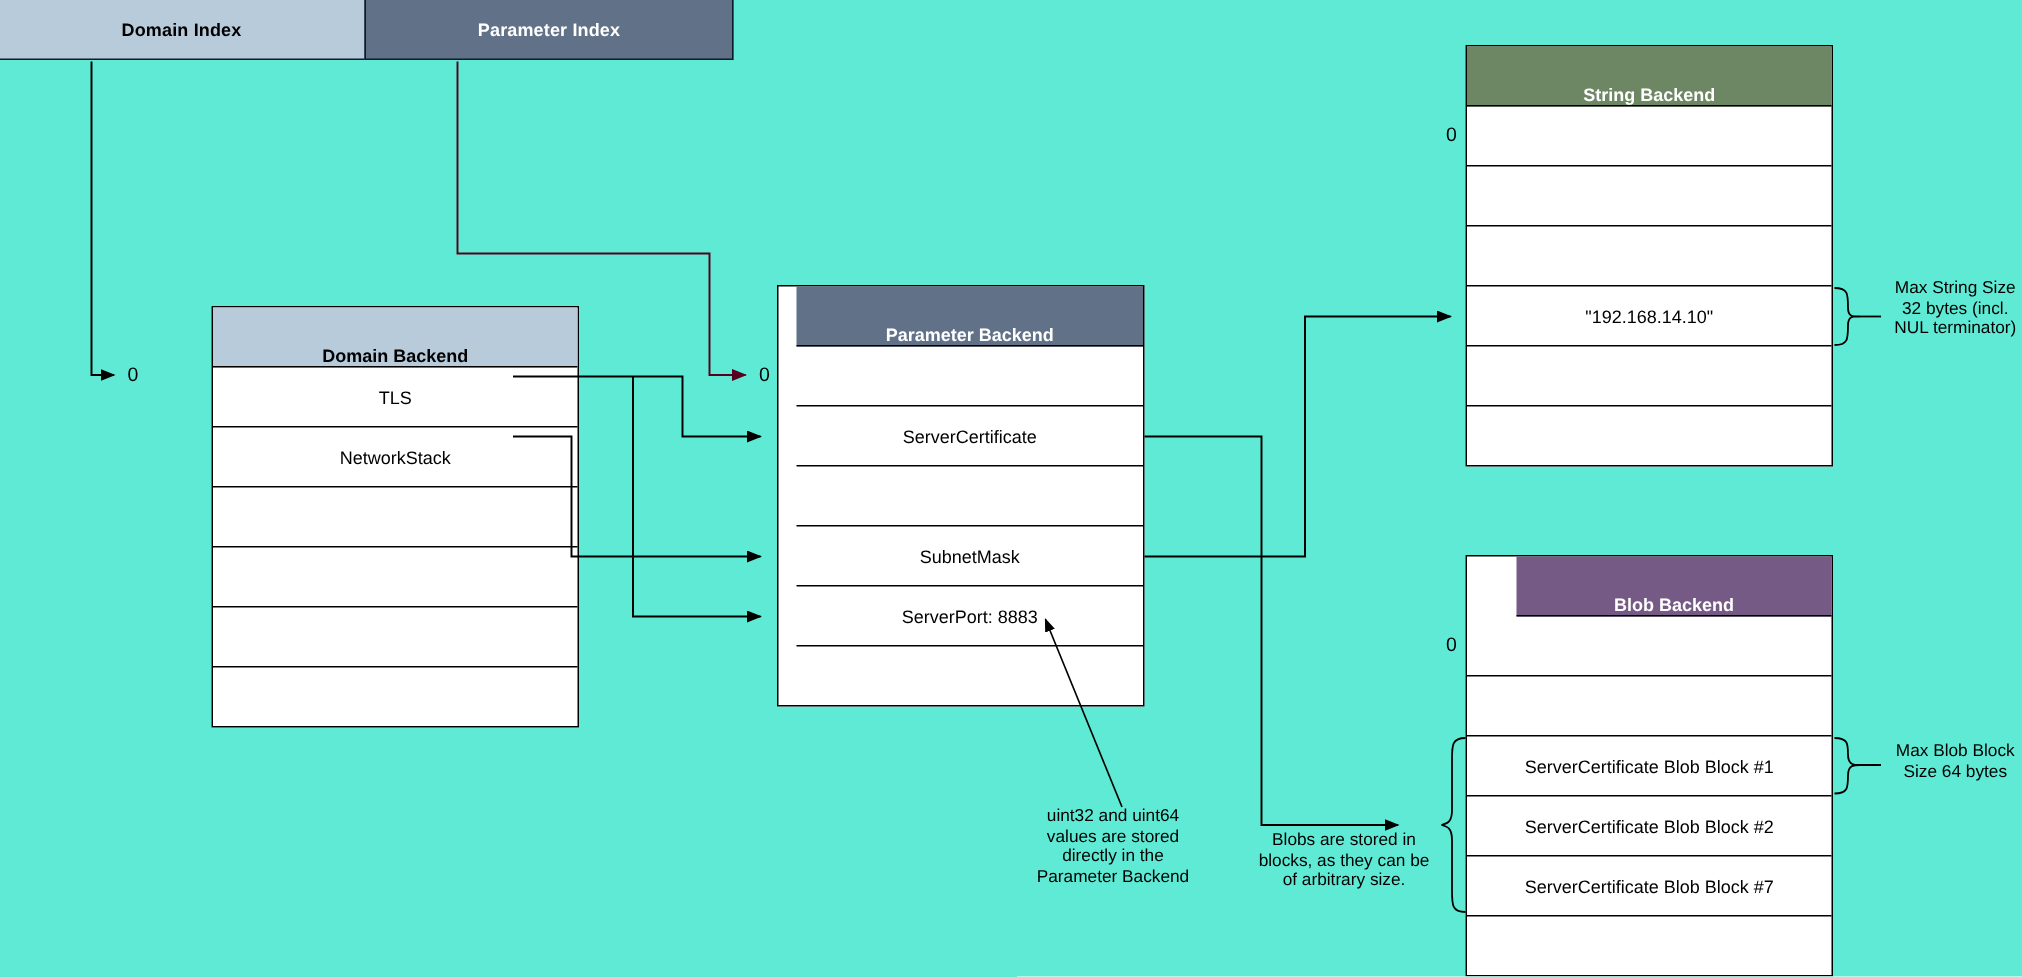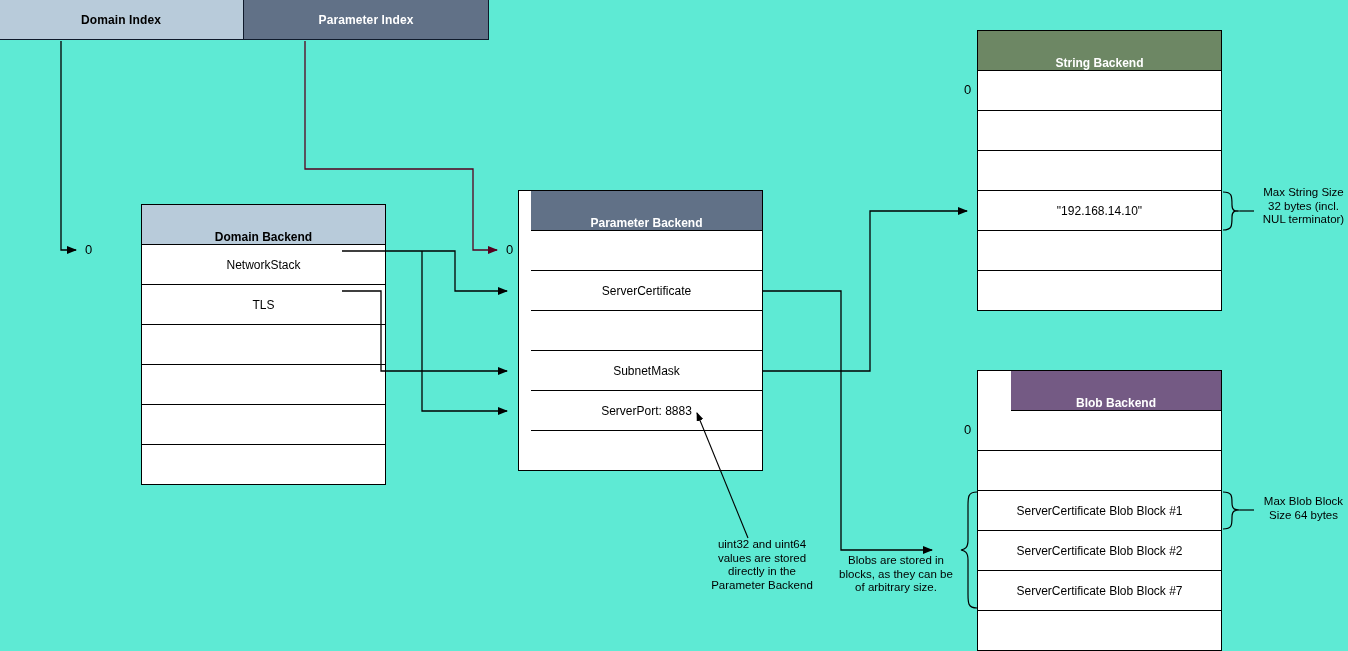--- a/index.html
+++ b/index.html
@@ -96,24 +96,24 @@
   </div>
   <div class="idxbox idx-param">
     <span>Parameter Index</span>
   </div>
 
   <div class="table" style="left:97px; top:204px; width:245px; height:281px;margin-left:44px;">
     <div class="thead" style="background:#b8cbda;">
       <span>Domain Backend</span>
     </div>
     <div class="trow">
+        <span>TLS</span>
+      </div>
+    <div class="trow">
         <span>NetworkStack</span>
-      </div>
-    <div class="trow">
-        <span>TLS</span>
       </div>
     <div class="trow">
         <span></span>
       </div>
     <div class="trow">
         <span></span>
       </div>
     <div class="trow">
         <span></span>
       </div>
@@ -269,17 +269,17 @@
 
     <g>
       <path d="M748,538 L697,413" fill="none" stroke="#000000" stroke-width="1.1" marker-end="url(#arwthin)"></path>
     </g>
   </svg>
 
   <div class="note note-left" style="left:1259px; top:186px; width:89px;">Max String Size 32 bytes (incl. NUL terminator)</div>
 
   <div class="note note-left" style="left:1259px; top:495px; width:89px;">Max Blob Block Size 64 bytes</div>
 
-  <div class="note note-center" style="left:702px; top:538px; width:120px;">uint32 and uint64 values are stored directly in the Parameter Backend</div>
+  <div class="note note-center" style="left:682px; top:538px; width:120px;">uint32 and uint64 values are stored directly in the Parameter Backend</div>
 
   <div class="note note-center" style="left:836px; top:554px; width:120px;">Blobs are stored in blocks, as they can be of arbitrary size.</div>
 
 </div>
 
 </body></html>

